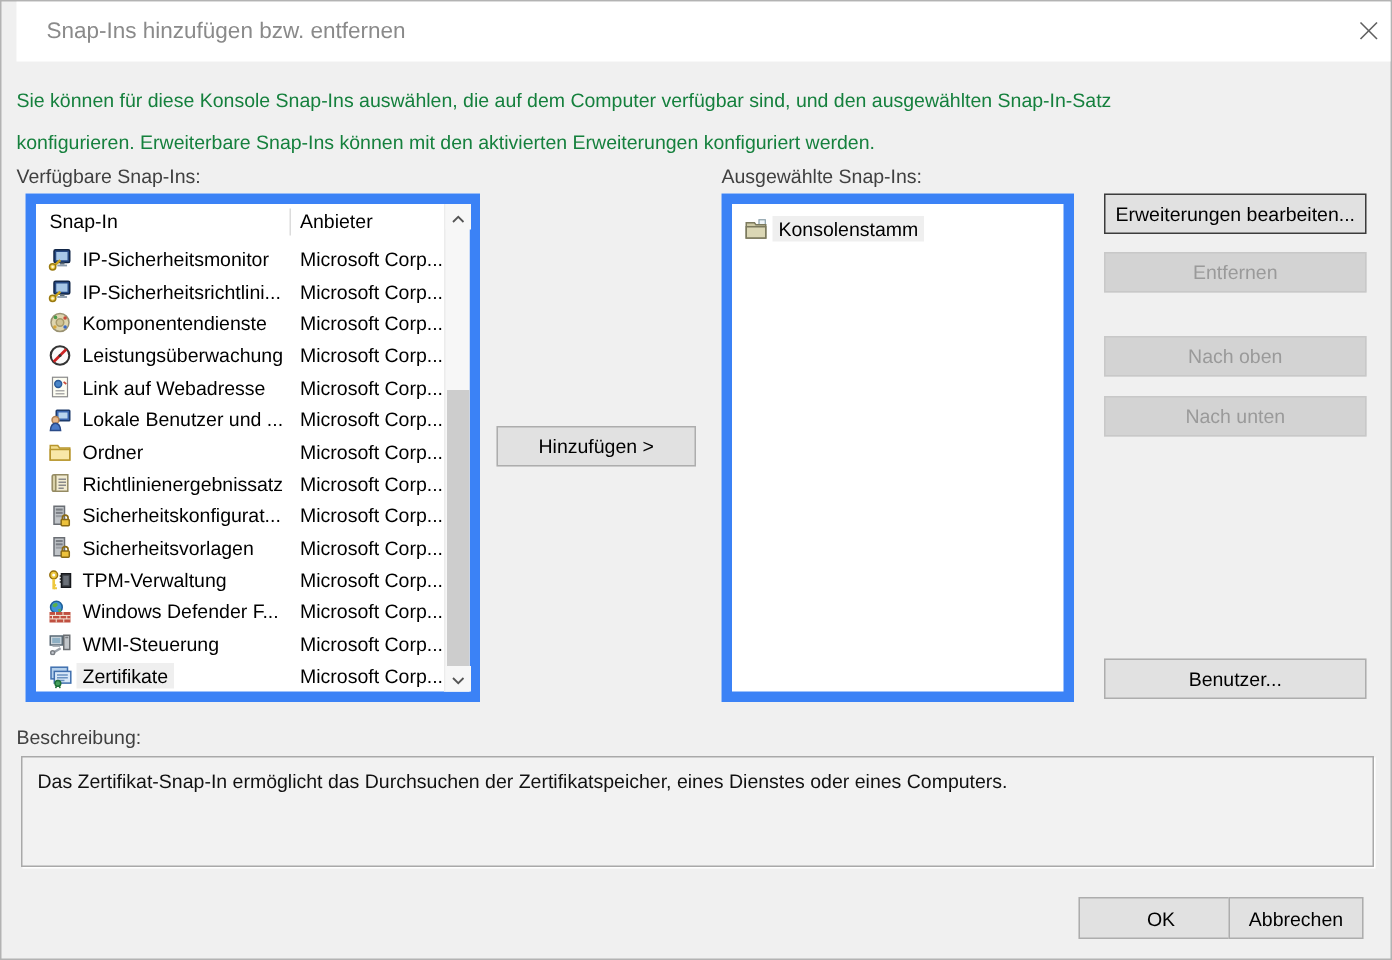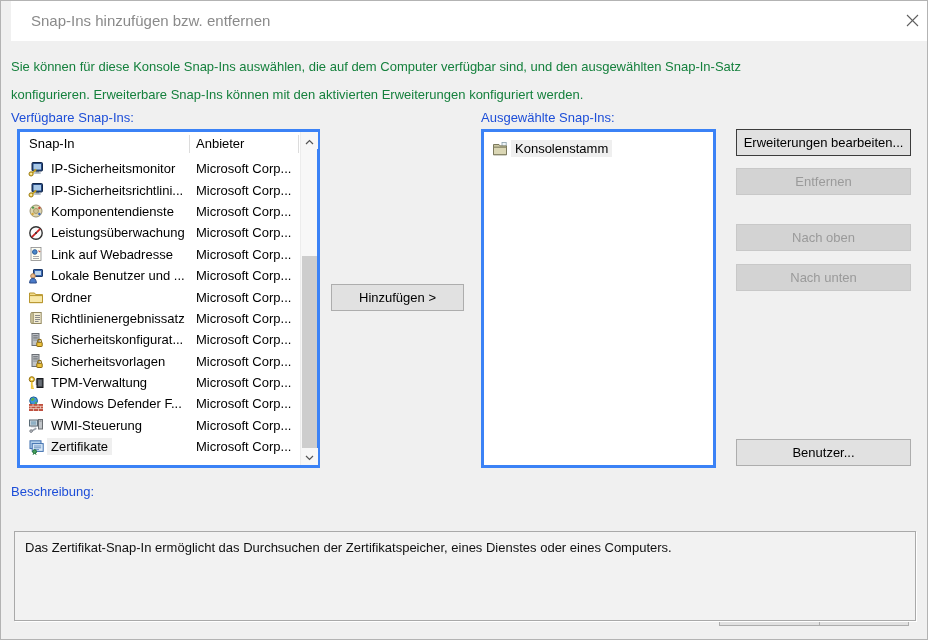--- a/index.html
+++ b/index.html
@@ -12,27 +12,27 @@
   
   .titlebar { position:absolute; left:0; top:0; width:100%; height:40px; background:#ffffff;margin-left:10px; }
   .title    { position:absolute; left:20px; top:11px; font-size:15px; color:#8a8a8a; white-space:nowrap; }
   .closebtn { position:absolute; right:12px; top:8px; width:26px; height:26px;
               display:flex; align-items:center; justify-content:center; }
 
   
   .intro { position:absolute; left:10px; top:52px; width:908px; line-height:28px;
            white-space:pre-line; color:#15803d; }
 
-  .label { position:absolute; color:#1d4ed8; }
+  .label { position:absolute; color:#404040; }
   .lbl-available { left:10px;  top:109px; }
   .lbl-selected  { left:480px; top:109px; }
   .lbl-desc      { left:10px;  top:483px; }
 
   
-  .listbox { position:absolute; background:#fff; border:3px solid #3b82f6; }
+  .listbox { position:absolute; background:#fff; border:7px solid #3b82f6; }
   .lb-left  { left:16px;  top:128px; width:303px; height:339px; }
   .lb-right { left:480px; top:128px; width:235px; height:339px; }
 
   .lv-header { position:absolute; left:0; top:0; right:17px; height:24px; background:#fff; }
   .lv-header .h1 { position:absolute; left:9px;  top:4px; }
   .lv-header .h2 { position:absolute; left:176px; top:4px; }
   .lv-header .divider { position:absolute; top:3px; width:1px; height:18px; background:#dcdcdc; }
   .lv-header .d1 { left:169px; } .lv-header .d2 { left:278px; }
 
   .rows { position:absolute; left:0; top:26px; right:17px; bottom:1px; overflow:hidden; }
@@ -63,23 +63,23 @@
   .btn-add      { left:330px; top:283px; width:133px; height:27px; }
   .btn-editext  { left:735px; top:128px; width:175px; height:27px; }
   .btn-remove   { left:735px; top:167px; width:175px; height:27px; }
   .btn-up       { left:735px; top:223px; width:175px; height:27px; }
   .btn-down     { left:735px; top:263px; width:175px; height:27px; }
   .btn-adv      { left:735px; top:438px; width:175px; height:27px; }
   .btn-ok       { left:718px; top:597px; width:110px;  height:28px; }
   .btn-cancel   { left:818px; top:597px; width:90px;  height:28px; }
 
   
-  .descbox { position:absolute; left:13px; top:503px; width:902px; height:90px;
+  .descbox { position:absolute; left:13px; top:503px; width:902px; height:74px;
              background:#f2f2f2; border:1px solid #a9a9a9;
-             box-shadow:1px 1px 0 #ffffff; padding:8px 10px; color:#111;margin-top:27px; }
+             box-shadow:1px 1px 0 #ffffff; padding:8px 10px; color:#111; }
 </style>
 </head>
 <body>
 
 <div class="dialog">
 
   <div class="titlebar">
     <span class="title">Snap-Ins hinzufügen bzw. entfernen</span>
     <div class="closebtn">
       <span>

